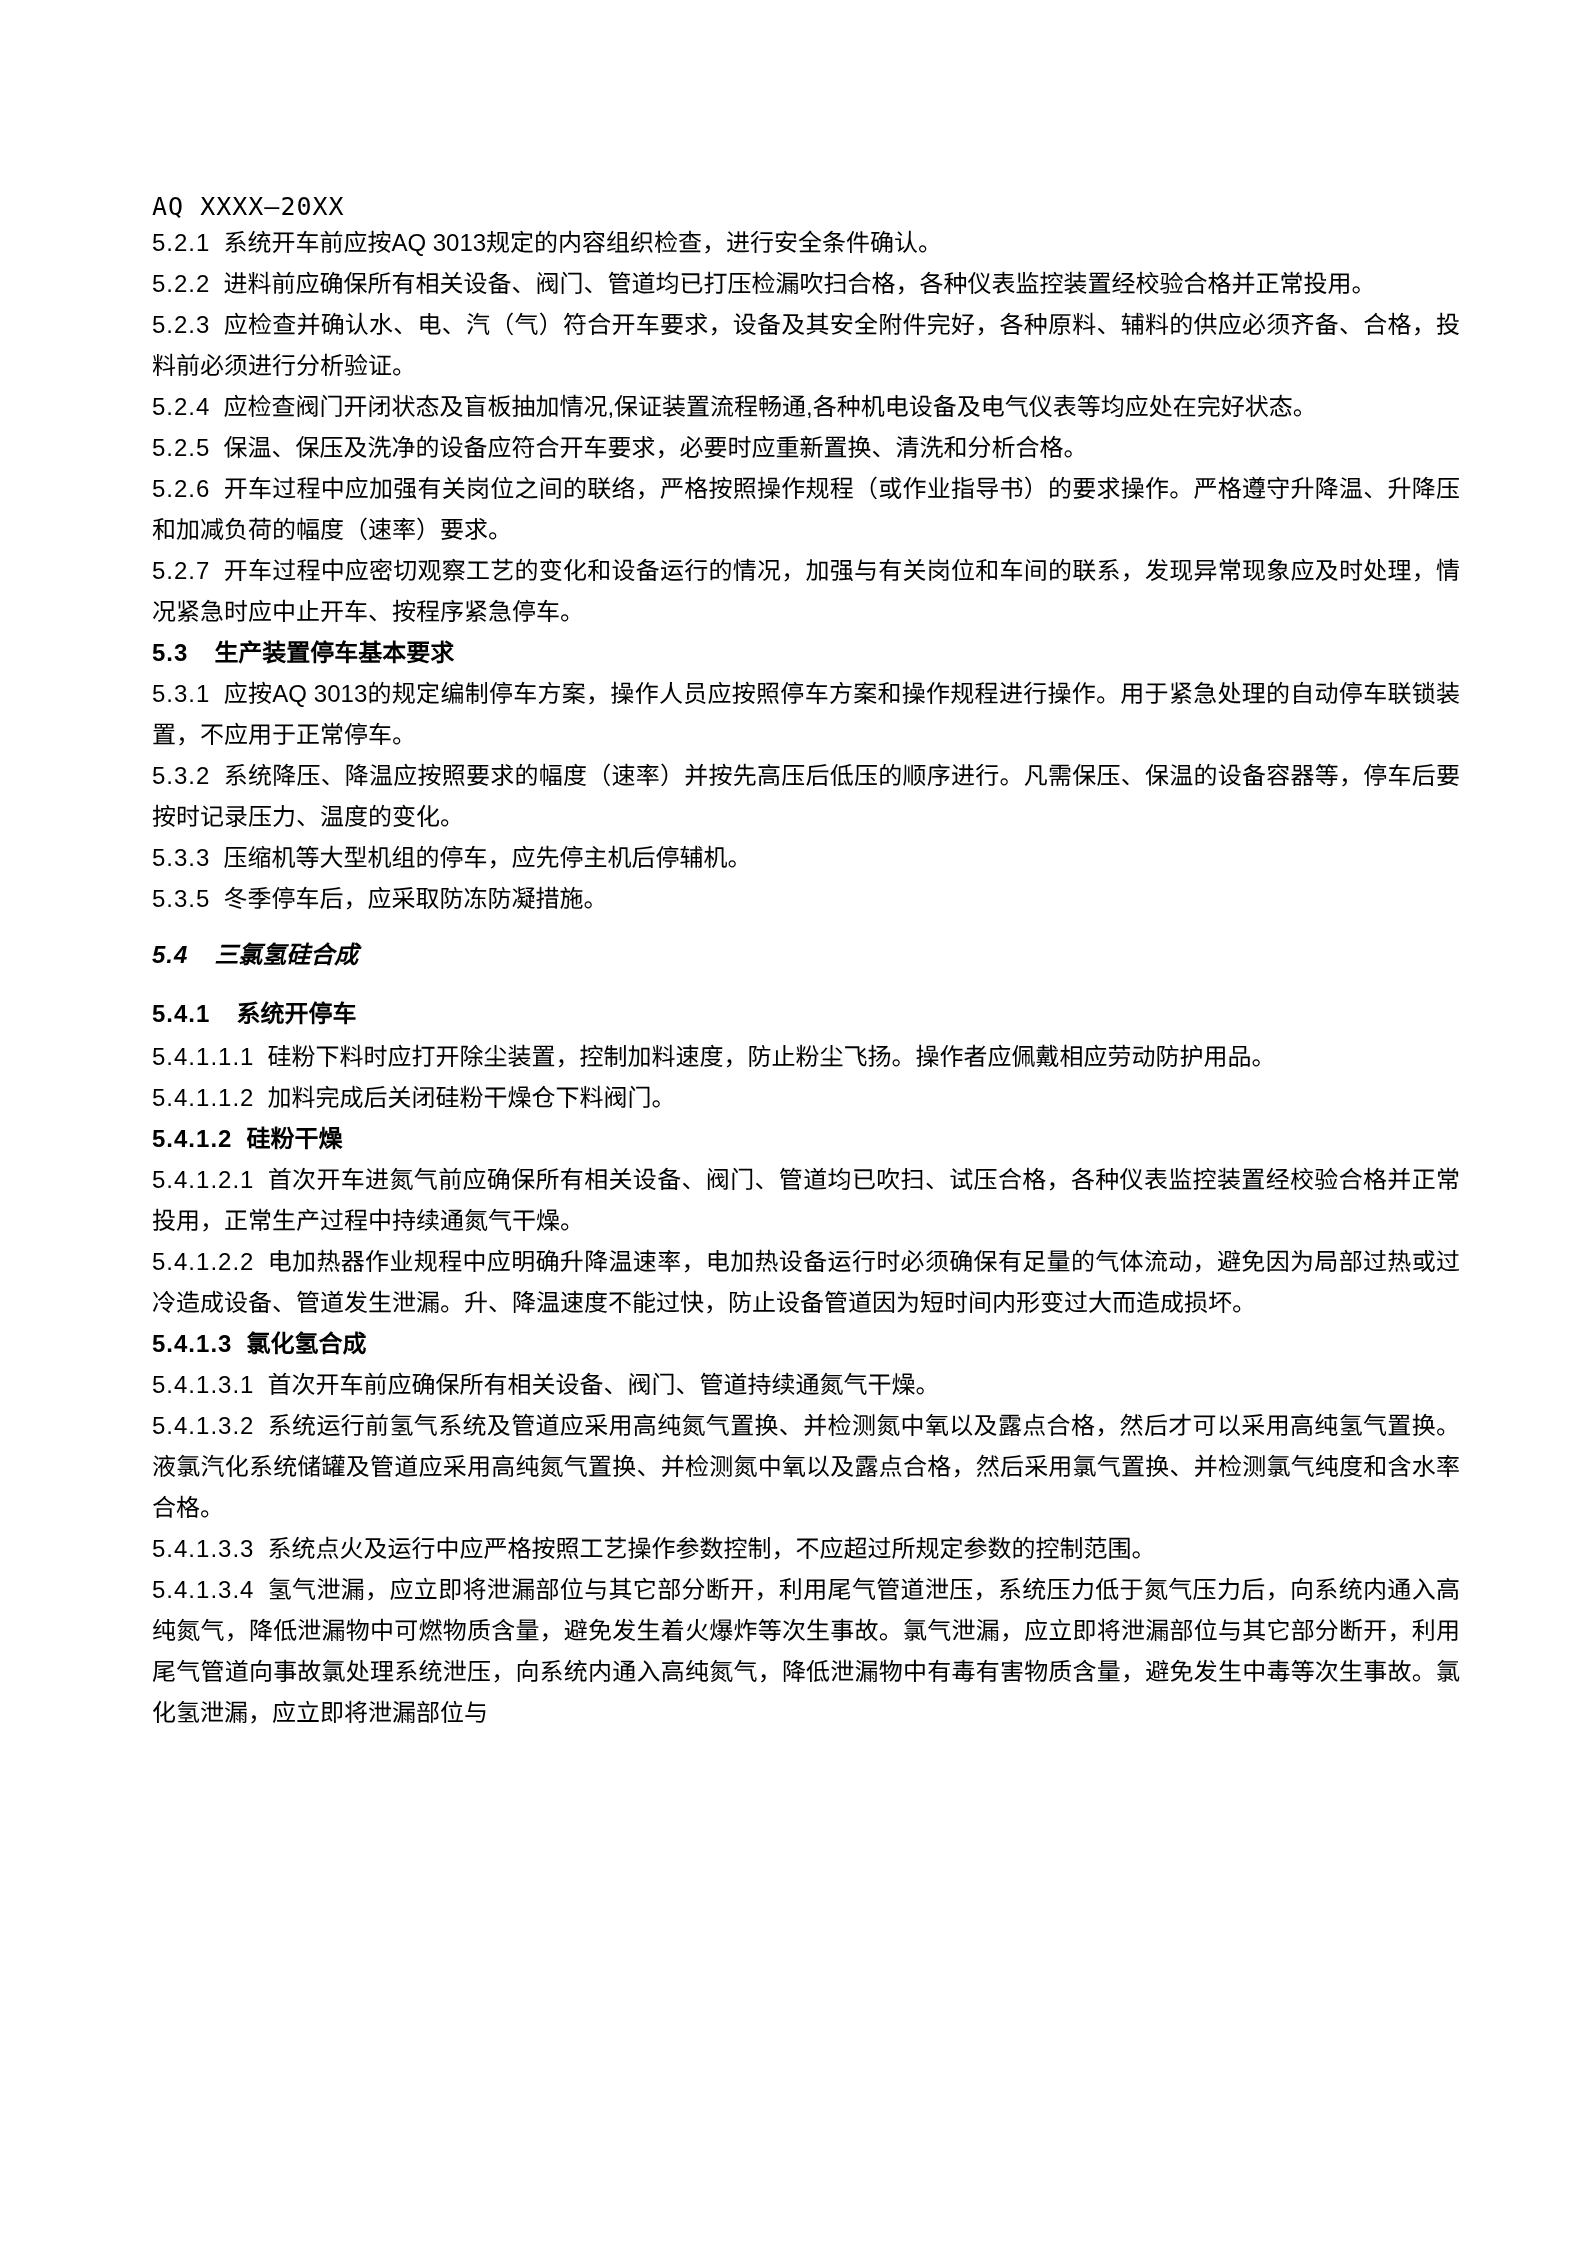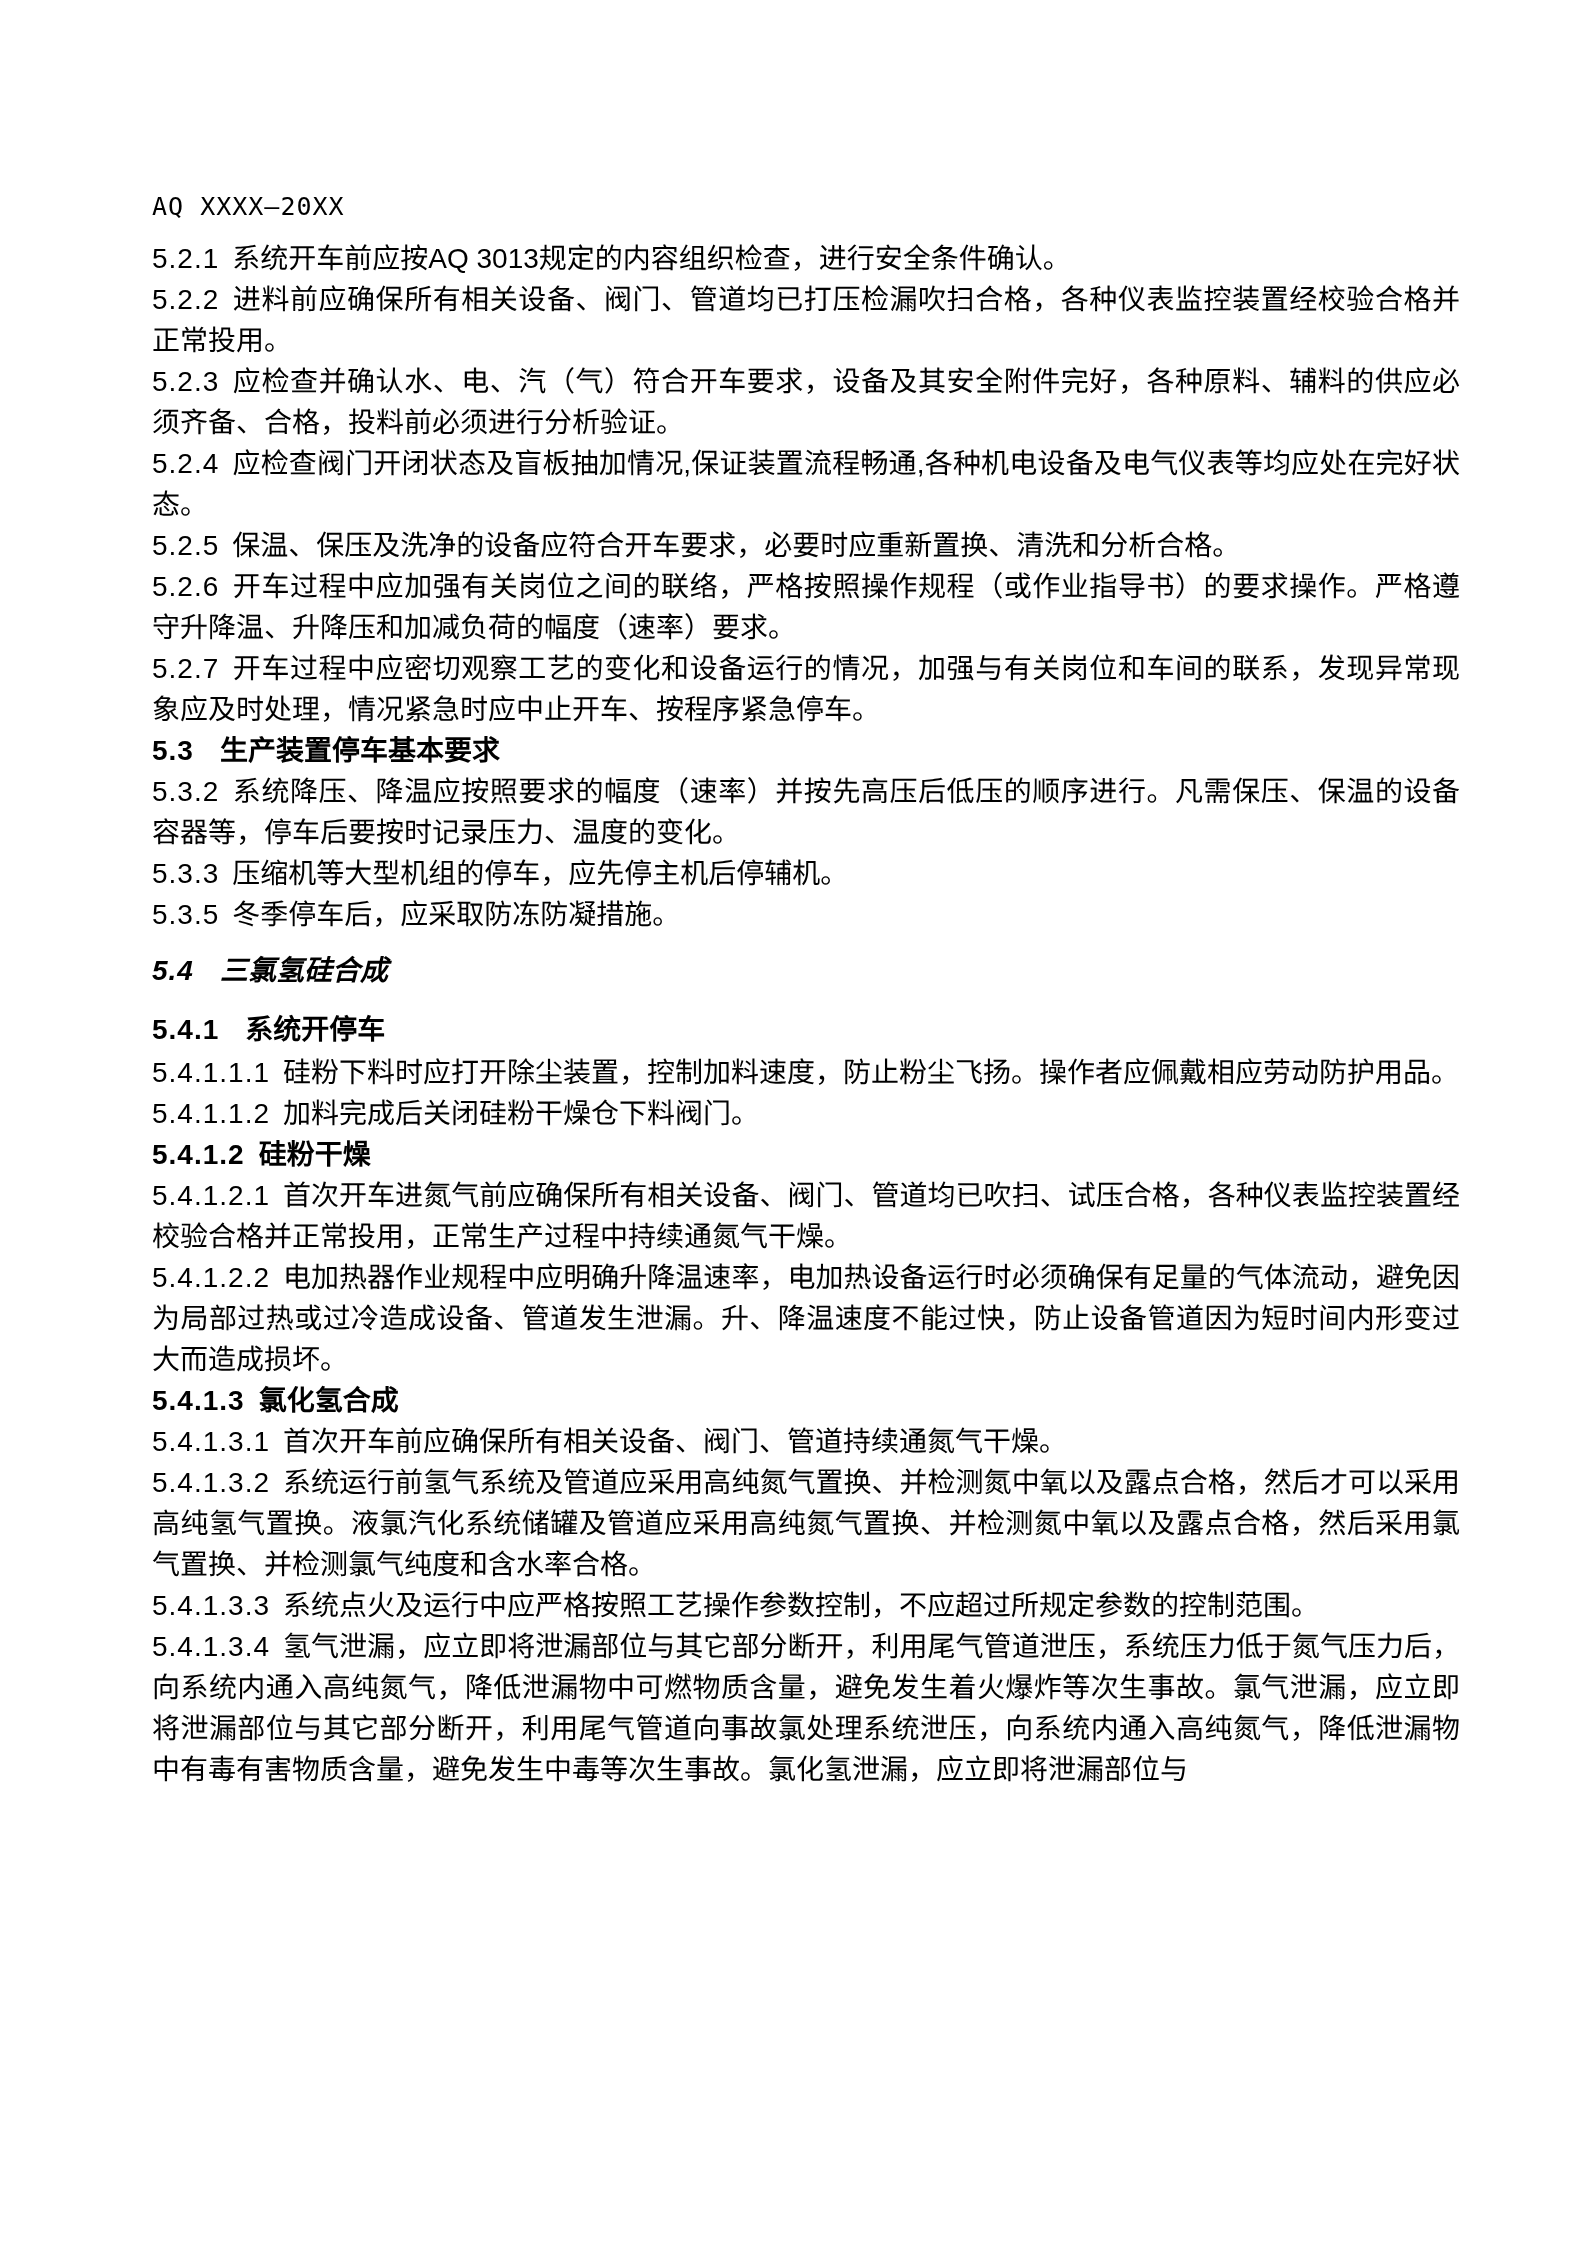--- a/index.html
+++ b/index.html
@@ -21,24 +21,24 @@
     top: 192px;
     left: 152px;
     font-family: "DejaVu Sans Mono", "Liberation Mono", monospace;
     font-size: 25px;
     font-weight: 500;
     letter-spacing: 1px;
     white-space: nowrap;
   }
   .doc-body {
     position: absolute;
-    top: 238px;
+    top: 222px;
     left: 152px;
     width: 1308px;
-    font-size: 28px;
+    font-size: 24px;
     line-height: 41px;
     text-align: justify;
     text-justify: inter-ideograph;
   }
   .para {
     margin: 0;
     padding: 0;
   }
   .num {
     margin-right: 13px;
@@ -79,20 +79,21 @@
 
   <div class="doc-body" data-name="document-body">
       <p class="para lvl-clause" data-name="clause-5-2-1"><span class="num" data-name="clause-number">5.2.1</span><span class="txt" data-name="clause-text">系统开车前应按AQ 3013规定的内容组织检查，进行安全条件确认。</span></p>
       <p class="para lvl-clause" data-name="clause-5-2-2"><span class="num" data-name="clause-number">5.2.2</span><span class="txt" data-name="clause-text">进料前应确保所有相关设备、阀门、管道均已打压检漏吹扫合格，各种仪表监控装置经校验合格并正常投用。</span></p>
       <p class="para lvl-clause" data-name="clause-5-2-3"><span class="num" data-name="clause-number">5.2.3</span><span class="txt" data-name="clause-text">应检查并确认水、电、汽（气）符合开车要求，设备及其安全附件完好，各种原料、辅料的供应必须齐备、合格，投料前必须进行分析验证。</span></p>
       <p class="para lvl-clause" data-name="clause-5-2-4"><span class="num" data-name="clause-number">5.2.4</span><span class="txt" data-name="clause-text">应检查阀门开闭状态及盲板抽加情况,保证装置流程畅通,各种机电设备及电气仪表等均应处在完好状态。</span></p>
       <p class="para lvl-clause" data-name="clause-5-2-5"><span class="num" data-name="clause-number">5.2.5</span><span class="txt" data-name="clause-text">保温、保压及洗净的设备应符合开车要求，必要时应重新置换、清洗和分析合格。</span></p>
       <p class="para lvl-clause" data-name="clause-5-2-6"><span class="num" data-name="clause-number">5.2.6</span><span class="txt" data-name="clause-text">开车过程中应加强有关岗位之间的联络，严格按照操作规程（或作业指导书）的要求操作。严格遵守升降温、升降压和加减负荷的幅度（速率）要求。</span></p>
       <p class="para lvl-clause" data-name="clause-5-2-7"><span class="num" data-name="clause-number">5.2.7</span><span class="txt" data-name="clause-text">开车过程中应密切观察工艺的变化和设备运行的情况，加强与有关岗位和车间的联系，发现异常现象应及时处理，情况紧急时应中止开车、按程序紧急停车。</span></p>
       <p class="para lvl-heading2" data-name="heading-5-3"><span class="num" data-name="clause-number">5.3</span><span class="txt" data-name="clause-text">生产装置停车基本要求</span></p>
+      <p class="para lvl-clause" data-name="clause-5-3-1"><span class="num" data-name="clause-number">5.3.1</span><span class="txt" data-name="clause-text">应按AQ 3013的规定编制停车方案，操作人员应按照停车方案和操作规程进行操作。用于紧急处理的自动停车联锁装置，不应用于正常停车。</span></p>
       <p class="para lvl-clause" data-name="clause-5-3-2"><span class="num" data-name="clause-number">5.3.2</span><span class="txt" data-name="clause-text">系统降压、降温应按照要求的幅度（速率）并按先高压后低压的顺序进行。凡需保压、保温的设备容器等，停车后要按时记录压力、温度的变化。</span></p>
       <p class="para lvl-clause" data-name="clause-5-3-3"><span class="num" data-name="clause-number">5.3.3</span><span class="txt" data-name="clause-text">压缩机等大型机组的停车，应先停主机后停辅机。</span></p>
       <p class="para lvl-clause" data-name="clause-5-3-5"><span class="num" data-name="clause-number">5.3.5</span><span class="txt" data-name="clause-text">冬季停车后，应采取防冻防凝措施。</span></p>
       <p class="para lvl-heading2" data-name="heading-5-4"><span class="num" data-name="clause-number">5.4</span><span class="txt" data-name="clause-text">三氯氢硅合成</span></p>
       <p class="para lvl-heading3" data-name="heading-5-4-1"><span class="num" data-name="clause-number">5.4.1</span><span class="txt" data-name="clause-text">系统开停车</span></p>
       <p class="para lvl-clause" data-name="clause-5-4-1-1-1"><span class="num" data-name="clause-number">5.4.1.1.1</span><span class="txt" data-name="clause-text">硅粉下料时应打开除尘装置，控制加料速度，防止粉尘飞扬。操作者应佩戴相应劳动防护用品。</span></p>
       <p class="para lvl-clause" data-name="clause-5-4-1-1-2"><span class="num" data-name="clause-number">5.4.1.1.2</span><span class="txt" data-name="clause-text">加料完成后关闭硅粉干燥仓下料阀门。</span></p>
       <p class="para lvl-heading4" data-name="heading-5-4-1-2"><span class="num" data-name="clause-number">5.4.1.2</span><span class="txt" data-name="clause-text">硅粉干燥</span></p>
       <p class="para lvl-clause" data-name="clause-5-4-1-2-1"><span class="num" data-name="clause-number">5.4.1.2.1</span><span class="txt" data-name="clause-text">首次开车进氮气前应确保所有相关设备、阀门、管道均已吹扫、试压合格，各种仪表监控装置经校验合格并正常投用，正常生产过程中持续通氮气干燥。</span></p>
       <p class="para lvl-clause" data-name="clause-5-4-1-2-2"><span class="num" data-name="clause-number">5.4.1.2.2</span><span class="txt" data-name="clause-text">电加热器作业规程中应明确升降温速率，电加热设备运行时必须确保有足量的气体流动，避免因为局部过热或过冷造成设备、管道发生泄漏。升、降温速度不能过快，防止设备管道因为短时间内形变过大而造成损坏。</span></p>

